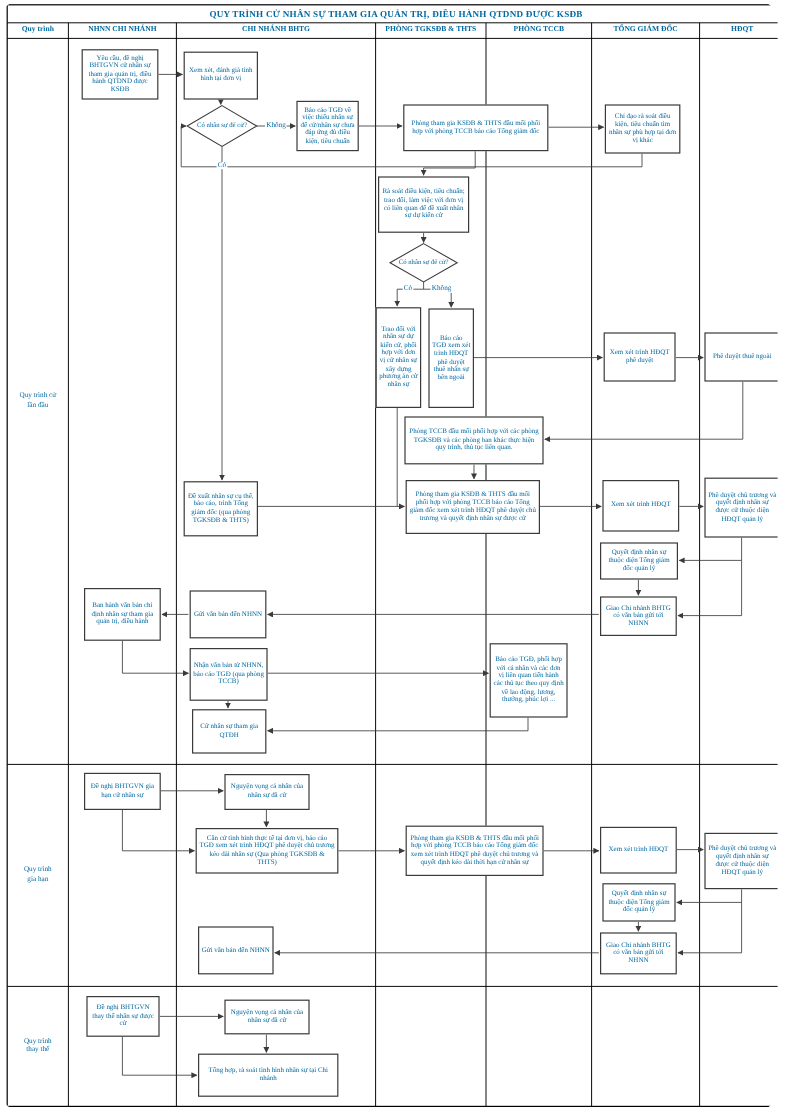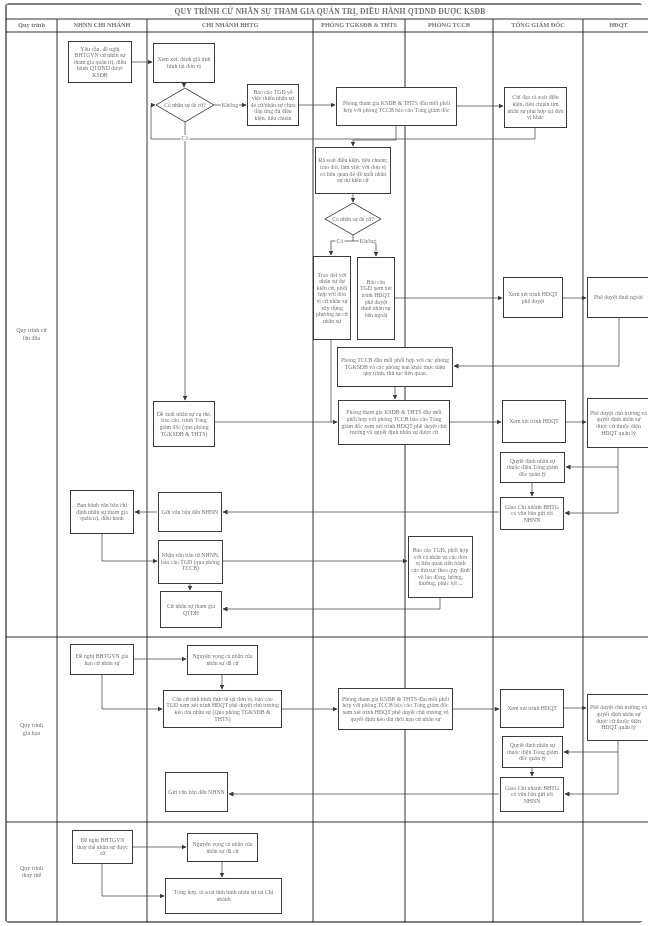--- a/index.html
+++ b/index.html
@@ -1,18 +1,18 @@
 <!DOCTYPE html>
 <html><head>
 <meta charset="utf-8">
 <style>
   html,body{margin:0;padding:0;background:#fff;}
   #stage{
     position:relative;width:648px;height:926px;background:#ffffff;
-    font-family:"Liberation Serif", serif;color:#737373;overflow:hidden;border-radius:18px;
+    font-family:"Liberation Serif", serif;color:#0369a1;overflow:hidden;border-radius:18px;
   }
   #connector-svg{position:absolute;left:0;top:0;width:660px;height:926px;}
   .hdr{
     position:absolute;display:flex;align-items:center;justify-content:center;
     text-align:center;font-weight:bold;font-size:6.3px;line-height:1.05;padding:0 2px;box-sizing:border-box;
   }
   .title{
     position:absolute;display:flex;align-items:center;justify-content:center;
     font-weight:bold;font-size:7.6px;letter-spacing:.2px;text-align:center;
   }

